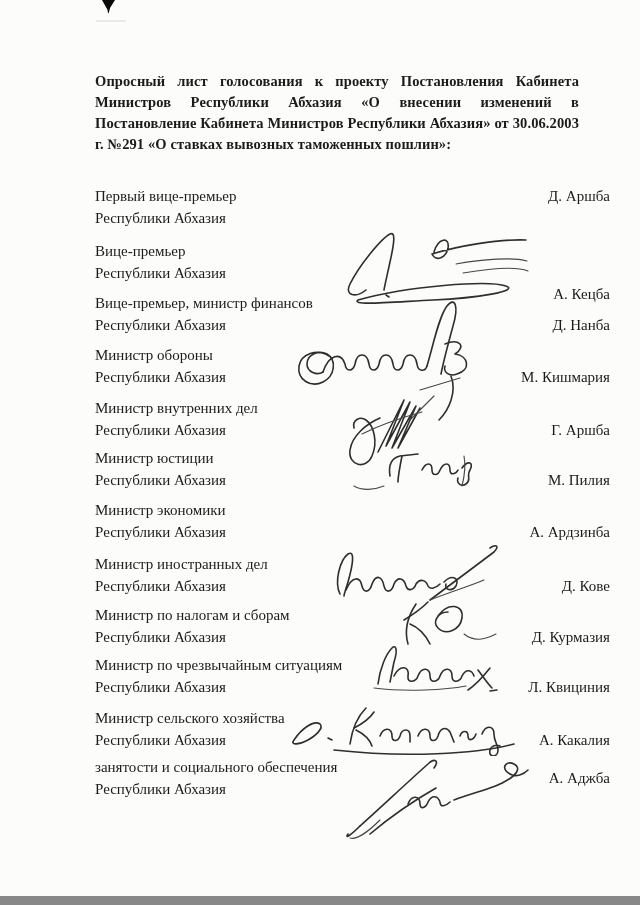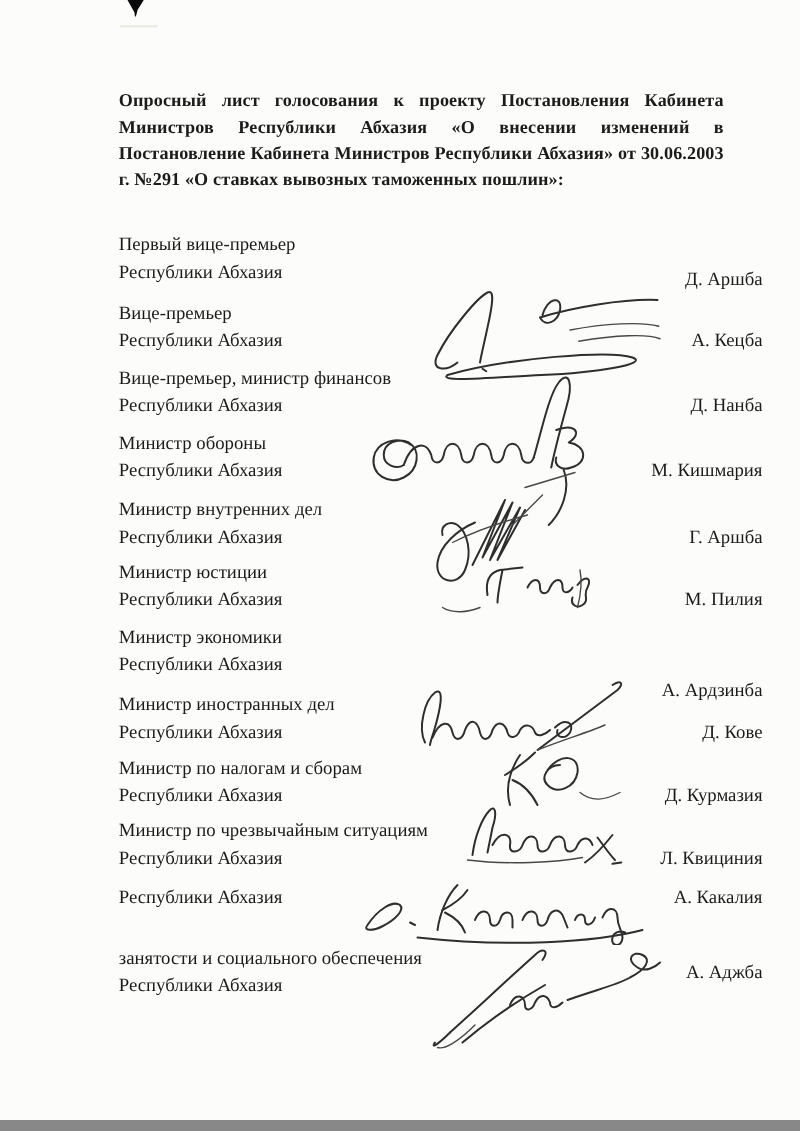--- a/index.html
+++ b/index.html
@@ -21,24 +21,24 @@
   .doc-title .tline{white-space:nowrap;}
   .doc-title .tline.just{text-align:justify;text-align-last:justify;}
   
   .row{
     position:absolute;left:95px;width:515px;
     display:flex;justify-content:space-between;
     font-size:15px;line-height:21.5px;
   }
   .row .pos{white-space:nowrap;}
   .row .name{align-self:flex-end;white-space:nowrap;}
-  .row.name-top .name{align-self:flex-start;margin-top:28px;}
+  .row.name-top .name{align-self:flex-start;}
   .row.name-mid .name{align-self:center;}
-  .r1{top:186px;gap:33px;} .r2{top:241px;} .r3{top:293px;} .r4{top:345px;}
-  .r5{top:398px;} .r6{top:448px;gap:24px;} .r7{top:500px;flex-direction:column;} .r8{top:554px;}
+  .r1{top:186px;gap:33px;} .r2{top:241px;flex-direction:column;} .r3{top:293px;} .r4{top:345px;}
+  .r5{top:398px;} .r6{top:448px;gap:24px;} .r7{top:500px;} .r8{top:554px;}
   .r9{top:605px;} .r10{top:655px;} .r11{top:708px;} .r12{top:757px;}
   
   .sig{position:absolute;pointer-events:none;}
   .sig path{fill:none;stroke:#2e2e2e;stroke-width:1.6;stroke-linecap:round;stroke-linejoin:round;}
   .sig path.thin{stroke-width:1.1;stroke:#474747;}
   
   .scan-mark{position:absolute;left:99px;top:0;}
   .smudge{position:absolute;left:96px;top:20px;width:30px;height:2px;background:#ececе8;background:#ebebe6;}
   .bottom-edge{
     position:absolute;left:25px;top:897px;width:614px;height:3px;
@@ -139,20 +139,21 @@
   <div class="row r10">
     <div class="pos">
       <div>Министр по чрезвычайным ситуациям</div>
       <div>Республики Абхазия</div>
     </div>
     <div class="name">Л. Квициния</div>
   </div>
 
   <div class="row r11">
     <div class="pos">
+      <div>Министр сельского хозяйства</div>
       <div>Республики Абхазия</div>
     </div>
     <div class="name">А. Какалия</div>
   </div>
 
   <div class="row r12 name-mid">
     <div class="pos">
       <div>занятости и социального обеспечения</div>
       <div>Республики Абхазия</div>
     </div>

